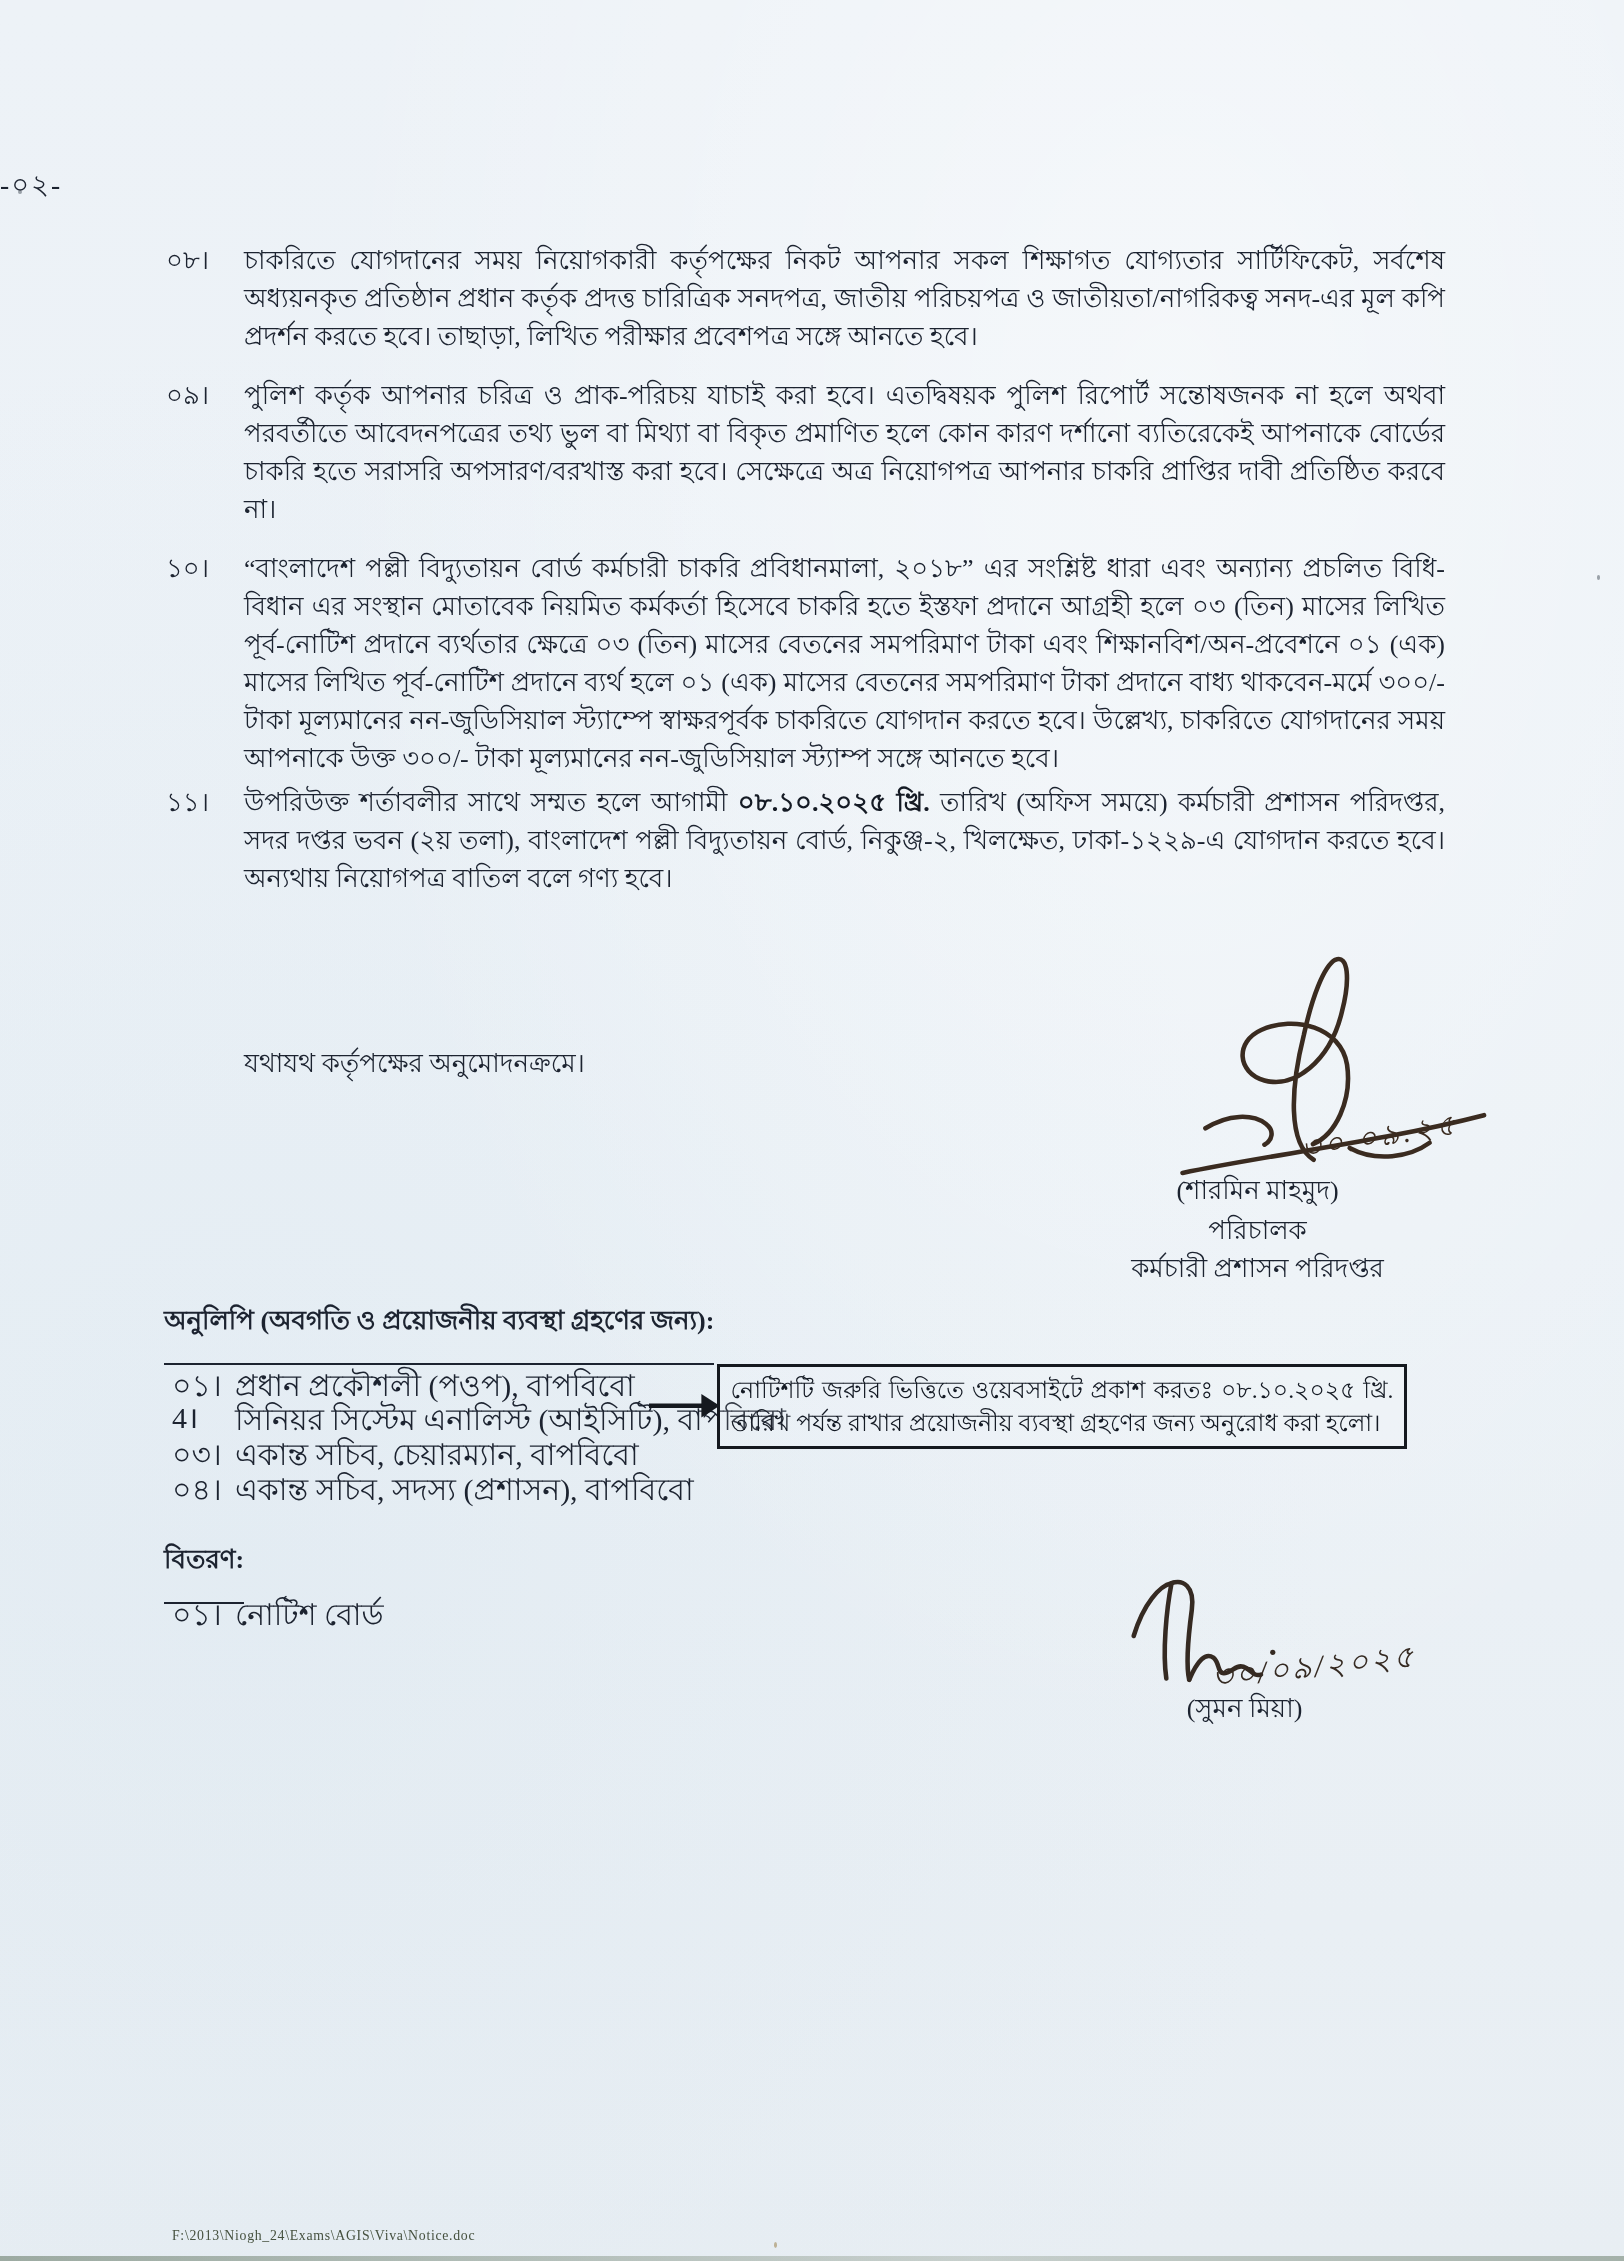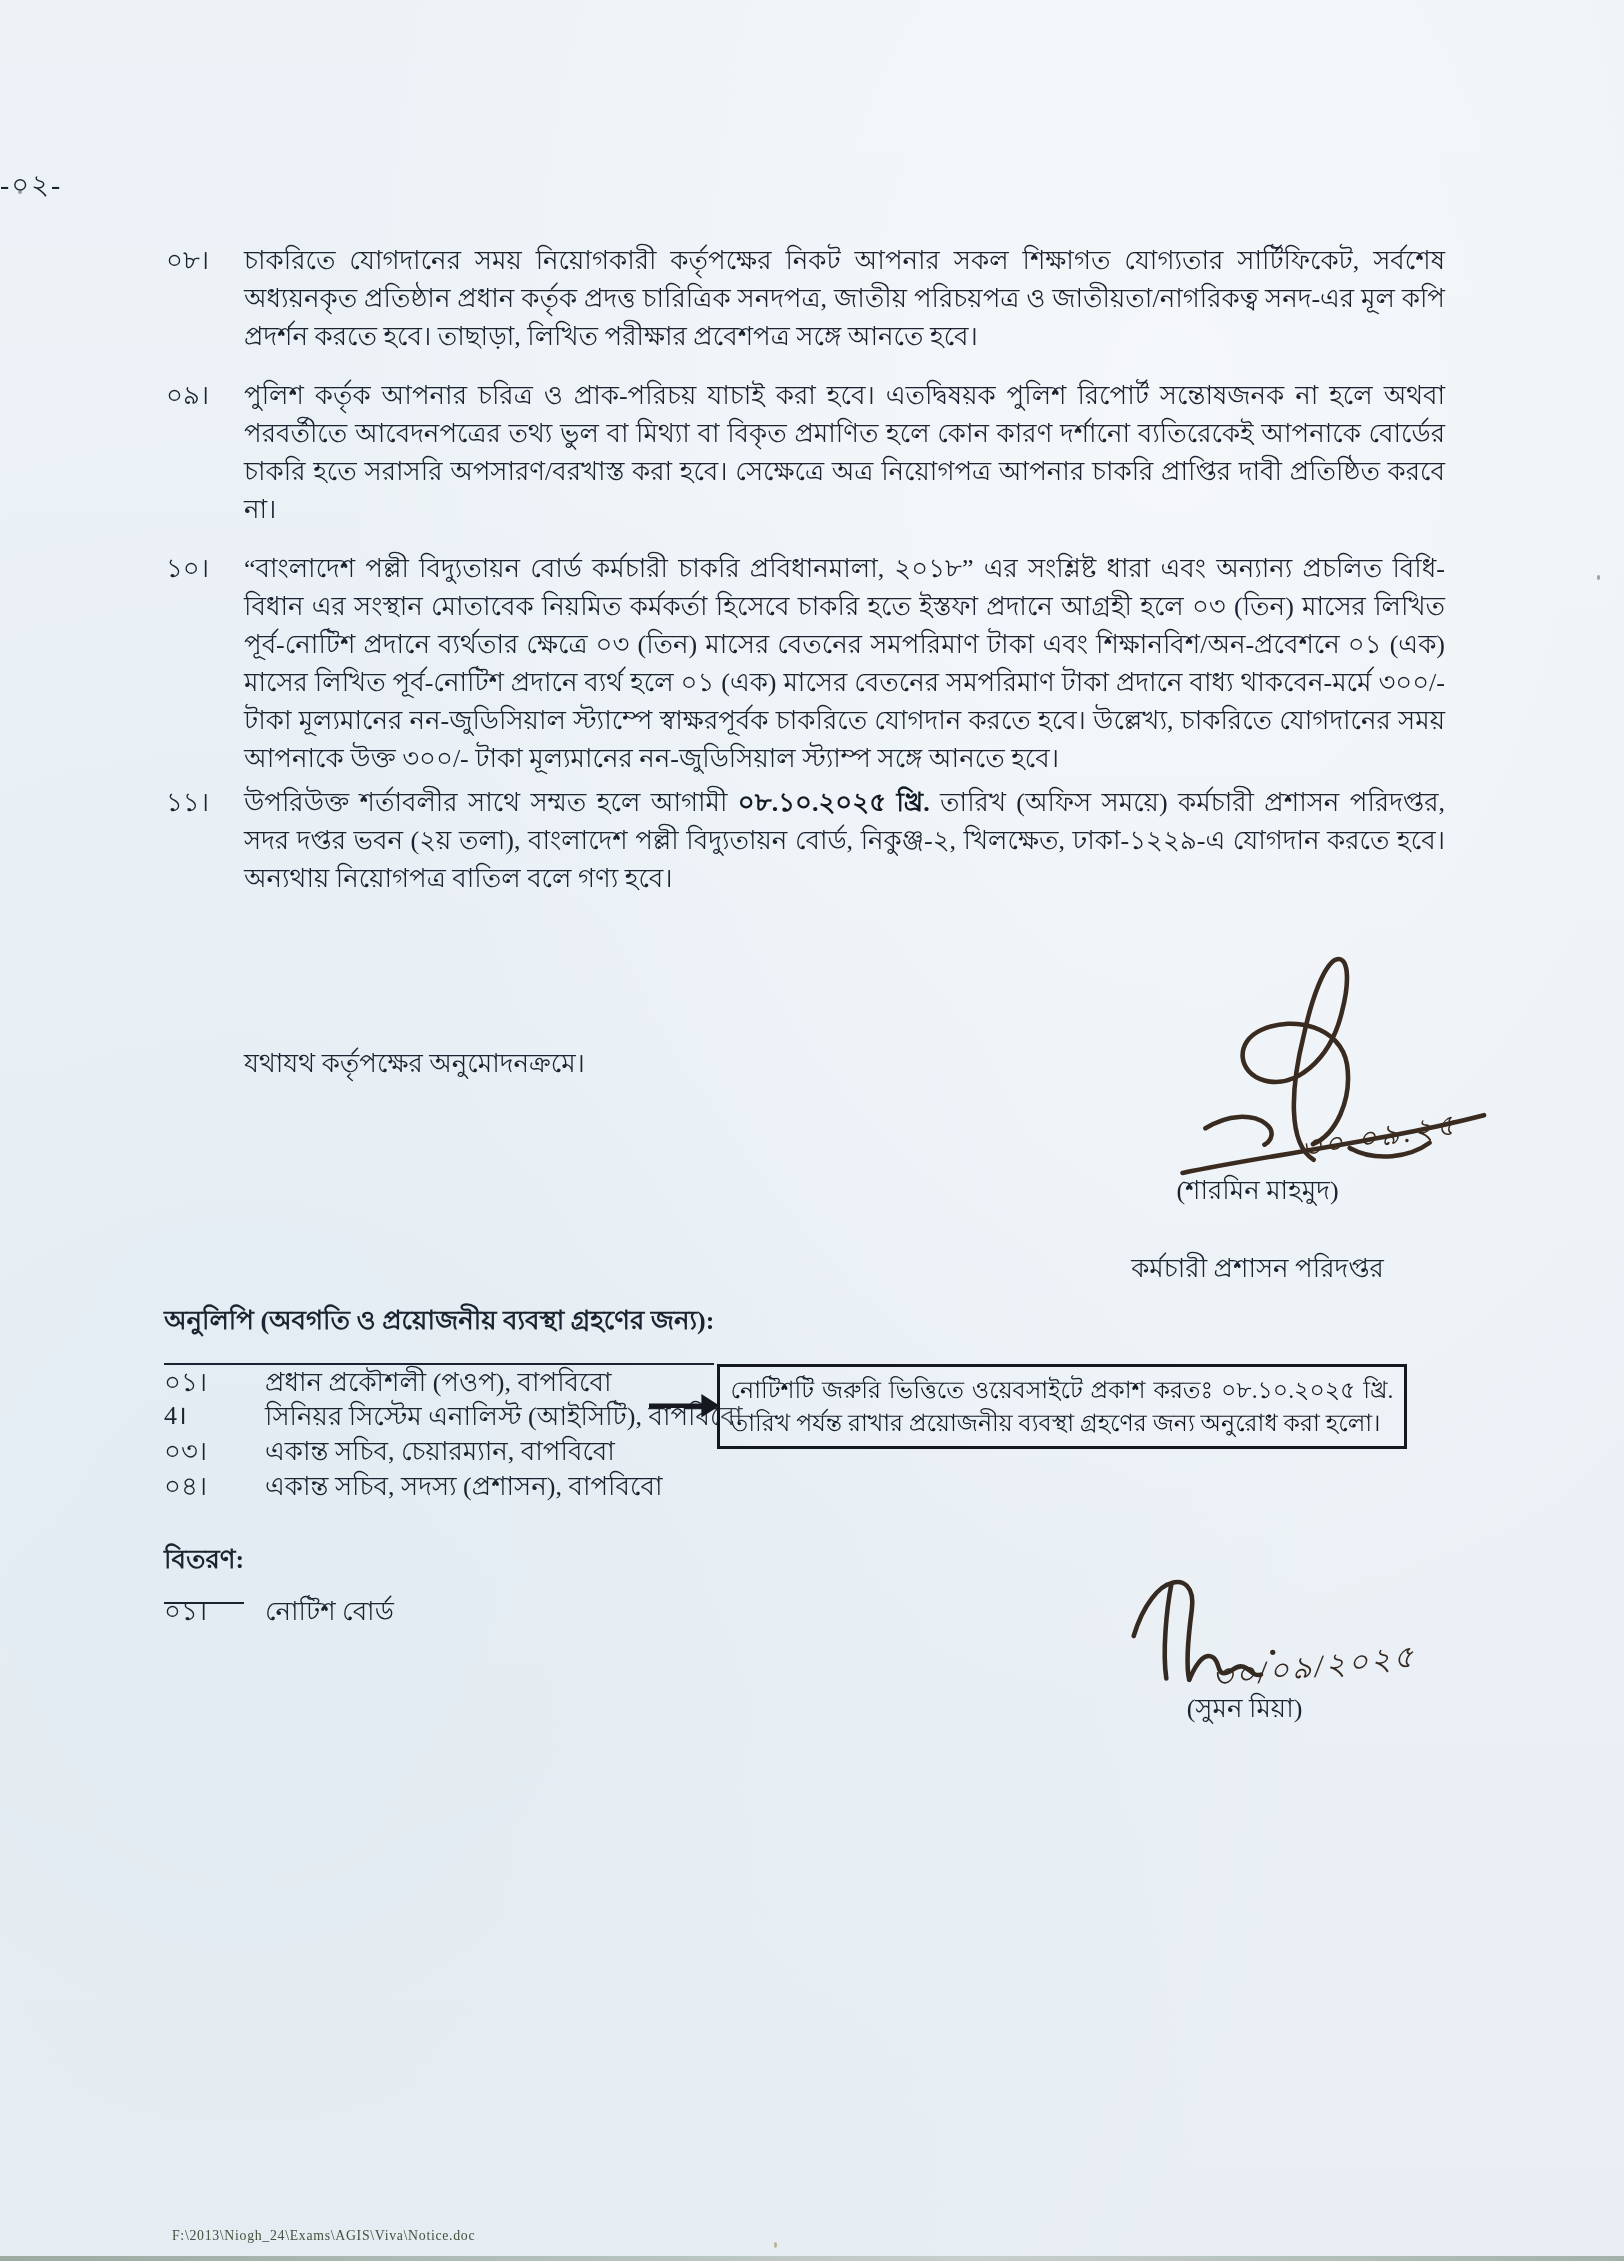--- a/index.html
+++ b/index.html
@@ -25,21 +25,21 @@
   .note .txt{flex:1;font-size:26px;line-height:39px;text-align:justify;}
   .approval{left:244px;top:1043px;font-size:26px;}
   
   .sigline{width:393px;text-align:center;font-size:26px;}
   .hand{font-style:italic;white-space:nowrap;}
   .hand1{left:1301px;top:1113px;font-size:29px;color:#3a2b20;transform:rotate(-9deg);letter-spacing:3.9px;}
   .hand2{left:1212px;top:1642px;font-size:31px;color:#352a22;transform:rotate(-6deg);letter-spacing:2.6px;}
   
   .sec-heading{left:164px;font-size:26px;font-weight:bold;}
   .sec-heading span{display:inline-block;padding-bottom:19px;border-bottom:2px solid #1c2330;}
-  .cc-item{left:164px;display:flex;font-size:26px;gap:38px;}
+  .cc-item{left:172px;display:flex;font-size:30px;}
   .cc-item .no{flex:0 0 63px;}
   
   .notice-box{
     left:717px;top:1364px;width:663px;
     border:3.3px solid #15191f;padding:6.6px 10.5px;
     font-size:23.6px;font-weight:normal;line-height:33px;text-align:justify;color:#141a24;
     background:rgba(255,255,255,0.10);
   }
   .footer-path{left:172px;top:2228px;font-size:13.8px;color:#46513f;letter-spacing:0.7px;}
   .bottom-strip{left:0;top:2256px;width:1625px;height:5.2px;
@@ -81,20 +81,21 @@
     <g fill="none" stroke="#3a2b20" stroke-width="7" stroke-linecap="round">
       <path d="M60,272 C95,250 132,250 152,265 C166,276 162,290 150,297"></path>
       <path d="M225,320 C185,295 190,210 210,130 C222,75 240,25 258,15 C278,6 281,45 268,95 C250,170 195,212 150,199 C108,187 105,140 145,122 C196,99 267,118 276,175 C284,230 258,282 224,296"></path>
       <path d="M25,340 C160,312 330,292 485,252"></path>
       <path d="M280,302 C320,324 372,316 402,294"></path>
     </g>
   </svg>
   <div class="abs hand hand1">৩০.০৯.২৫</div>
 
   <div class="abs sigline" style="left:1061px;top:1170px">(শারমিন মাহমুদ)</div>
+  <div class="abs sigline" style="left:1061px;top:1210px">পরিচালক</div>
   <div class="abs sigline" style="left:1061px;top:1248px">কর্মচারী প্রশাসন পরিদপ্তর</div>
 
   <div class="abs sec-heading" style="top:1300px">
     <span>অনুলিপি (অবগতি ও প্রয়োজনীয় ব্যবস্থা গ্রহণের জন্য):</span>
   </div>
 
   <div class="abs cc-item" style="top:1362px">
     <span class="no">০১।</span>
     <span>প্রধান প্রকৌশলী (পওপ), বাপবিবো</span>
   </div>

